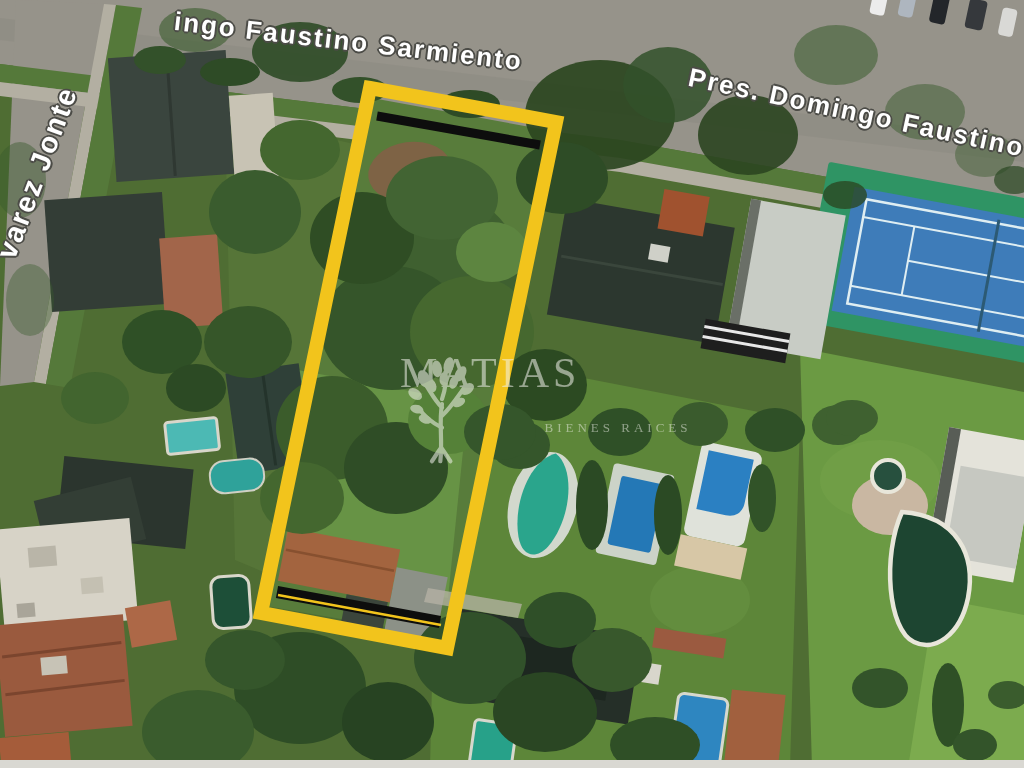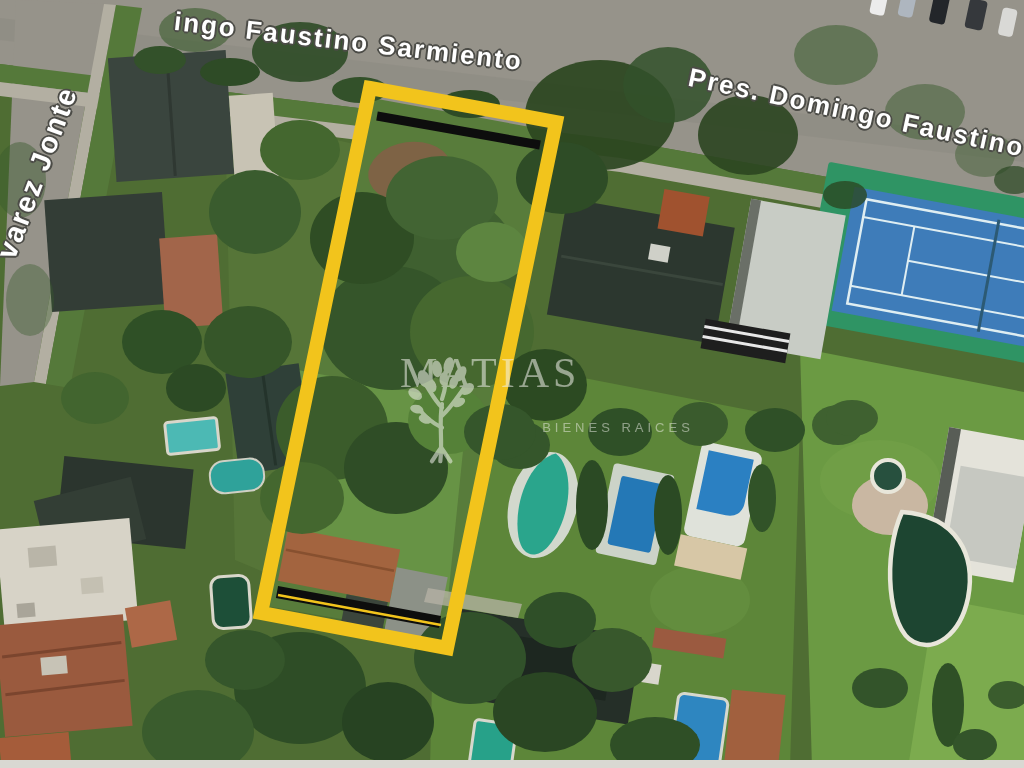--- a/index.html
+++ b/index.html
@@ -13,21 +13,21 @@
     transform:rotate(6.6deg);transform-origin:left top;}
   .road-label-right{left:692px;top:62px;font-size:26px;letter-spacing:2px;
     transform:rotate(12deg);transform-origin:left top;}
   .road-label-left{left:-10px;top:252px;font-size:29px;letter-spacing:2px;
     transform:rotate(-69.5deg);transform-origin:left top;}
   .watermark{position:absolute;left:0;top:0;width:1024px;height:768px;color:#f2f2ec;
     opacity:.55;pointer-events:none;}
   .wm-row{position:absolute;left:400px;top:352px;display:flex;align-items:flex-start;gap:10px;}
   .wm-word{font-family:"Liberation Serif",serif;font-size:42px;letter-spacing:4px;line-height:1;}
   .wm-tagline{position:absolute;left:528px;top:420px;width:180px;text-align:center;
-    font-family:Liberation Sans, sans-serif;font-size:13px;letter-spacing:4px;opacity:.9;}
+    font-family:Liberation Serif, serif;font-size:13px;letter-spacing:4px;opacity:.9;}
   .lot-outline{fill:none;stroke:#F2C41C;stroke-width:14;stroke-linejoin:miter;}
 </style>
 </head>
 <body>
 
 <div class="stage">
 
 <svg width="1024" height="768" viewBox="0 0 1024 768">
 
   <rect x="0" y="0" width="1024" height="768" fill="#4f6d33"></rect>

